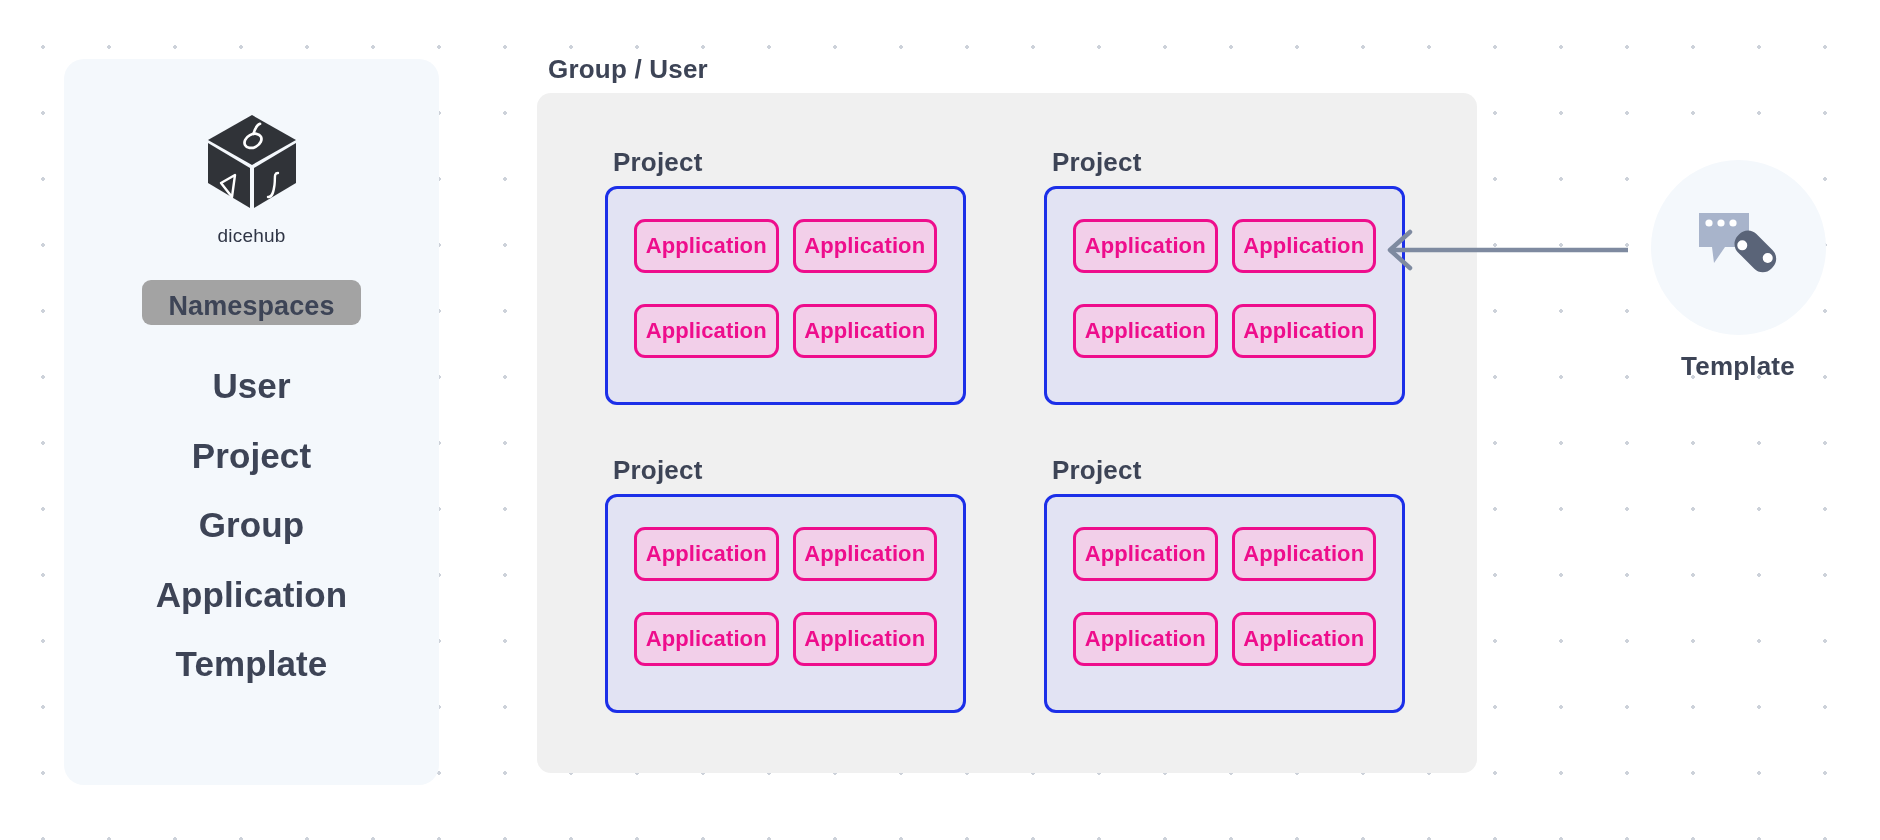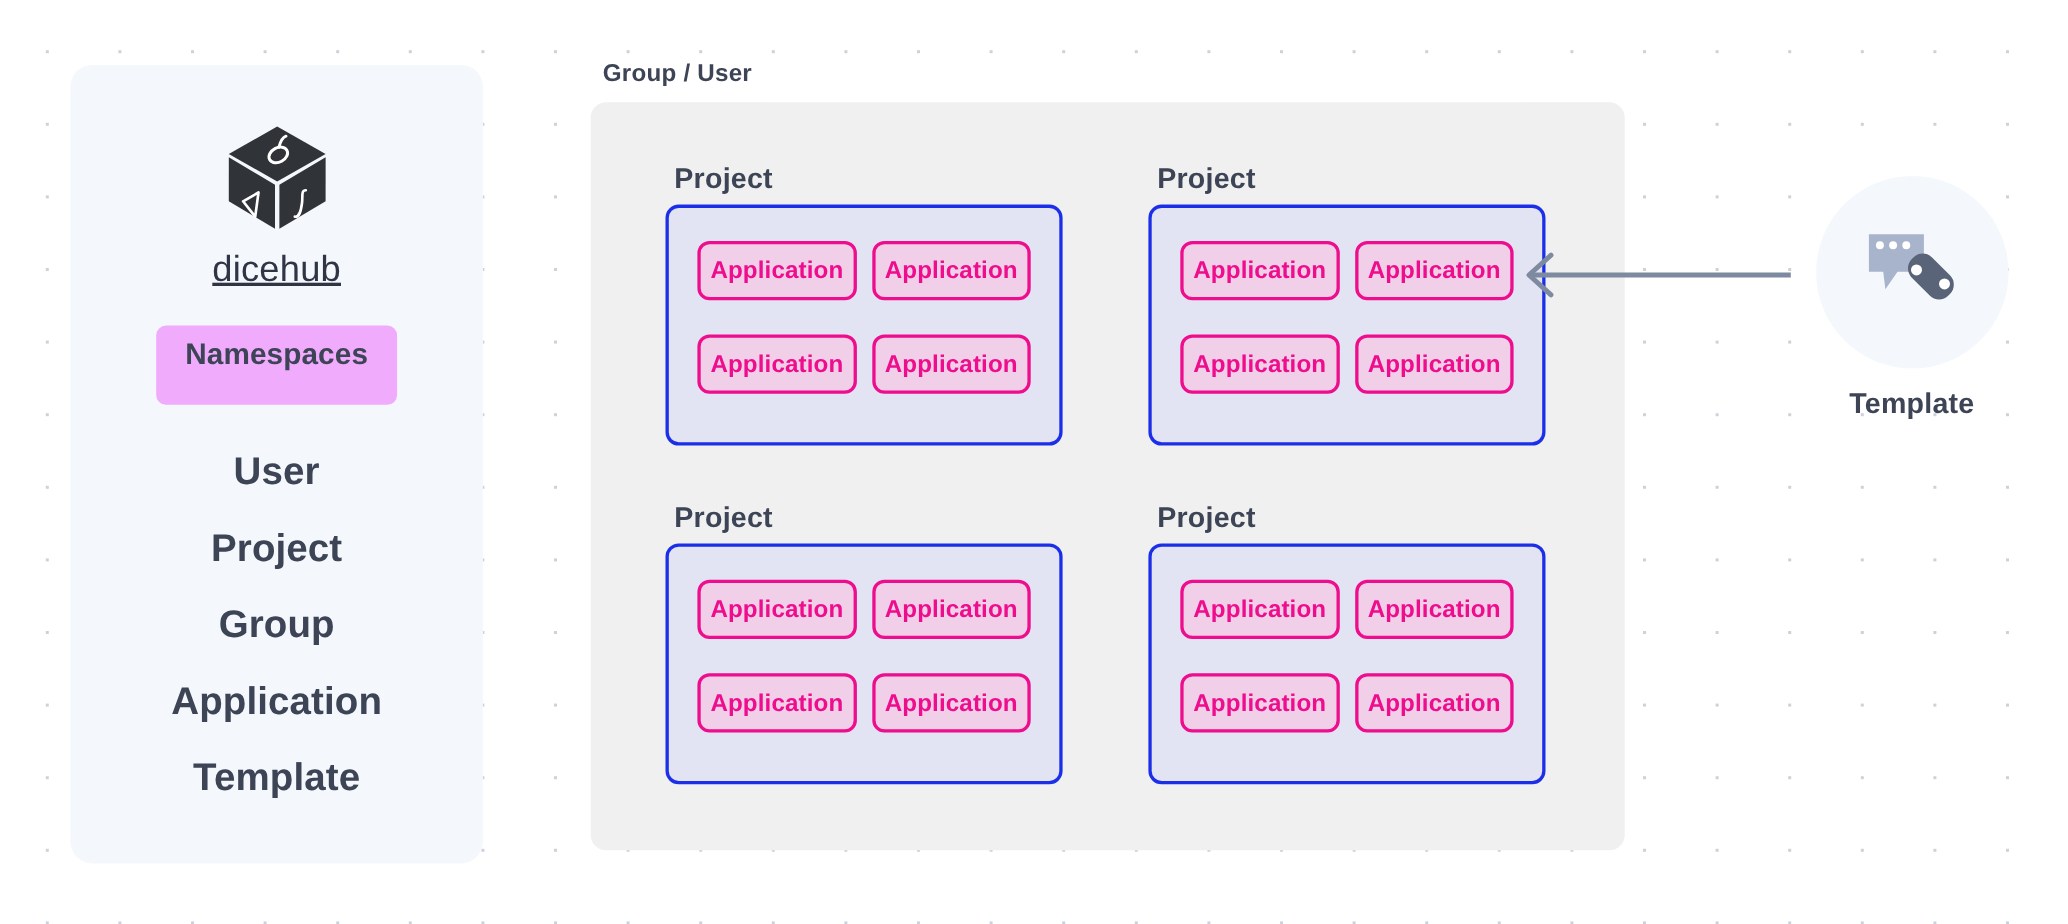--- a/index.html
+++ b/index.html
@@ -50,31 +50,30 @@
   }
 
   #brand-logo {
     width: 104px;
     height: 104px;
     display: block;
   }
 
   #brand-name {
     margin-top: 12px;
-    font-size: 33px;
+    font-size: 19px;
     color: #2f3545;
     letter-spacing: .2px;
-    text-decoration: underline;
   }
 
   #namespaces-pill {
     margin-top: 33px;
-    background: #f0abfc;
+    background: #a3a3a3;
     border-radius: 9px;
-    padding: 11px 26px 30px;
+    padding: 11px 26px 3px;
     font-size: 27px;
     font-weight: bold;
     color: #3d4456;
     letter-spacing: .1px;
   }
 
   #legend-list {
     margin-top: 42px;
     width: 100%;
     display: flex;
@@ -88,21 +87,21 @@
     color: #3d4456;
     line-height: 1.1;
     letter-spacing: .1px;
   }
 
   
   #group-user-label {
     position: absolute;
     left: 548px;
     top: 54px;
-    font-size: 22px;
+    font-size: 26px;
     font-weight: bold;
     color: #3d4456;
     letter-spacing: .2px;
   }
 
   #group-user-container {
     position: absolute;
     left: 537px;
     top: 93px;
     width: 940px;

